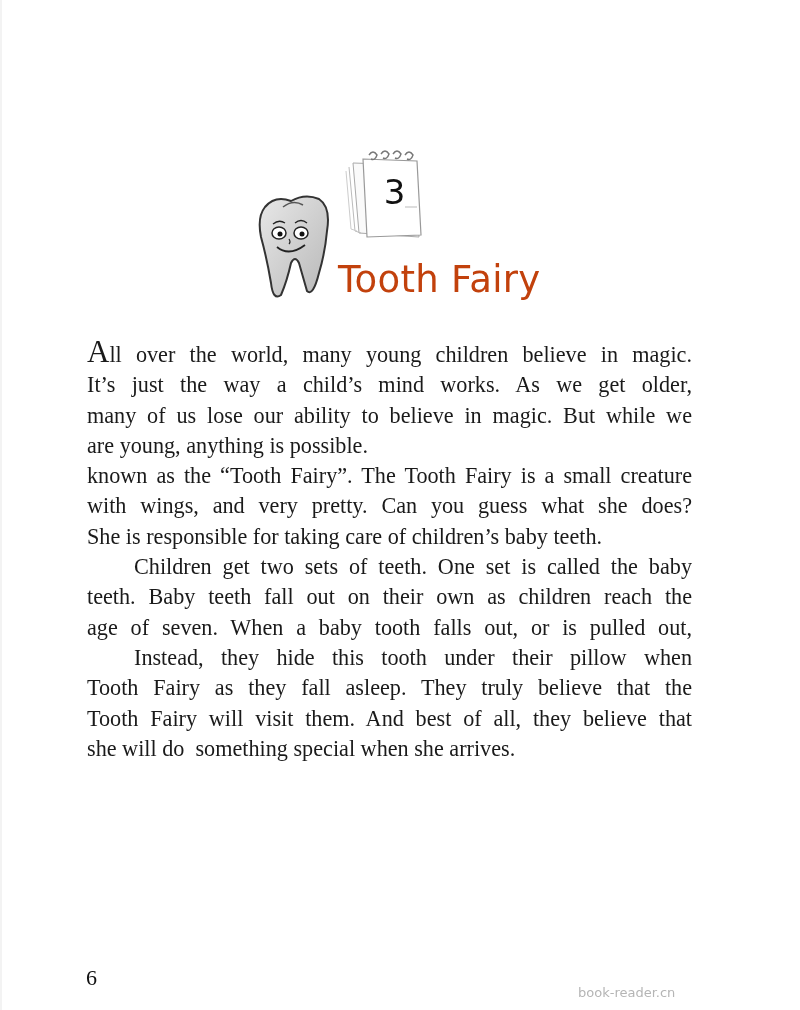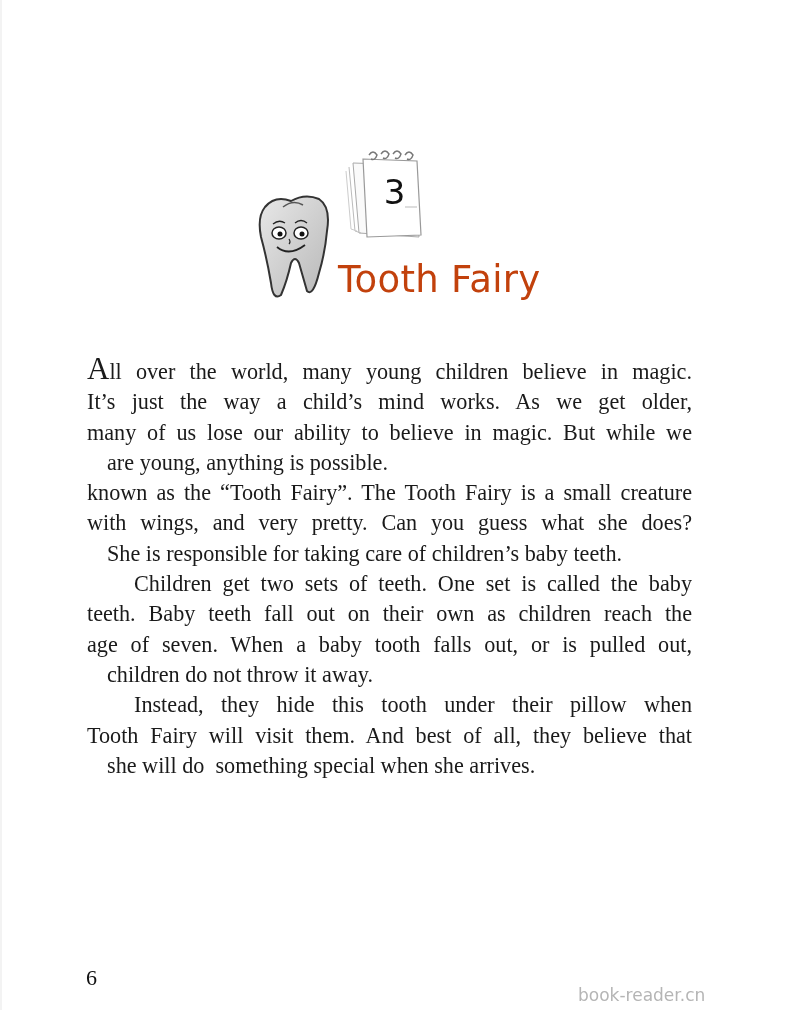--- a/index.html
+++ b/index.html
@@ -2,27 +2,27 @@
 <html><head>
 <meta charset="utf-8">
 <style>
   html, body { margin:0; padding:0; }
   body { width:800px; height:1010px; background:#fff; position:relative; overflow:hidden; font-family:"Liberation Serif", serif; color:#1a1a1a; }
   .page-edge { position:absolute; left:0; top:0; width:2px; height:1010px; background:#f3f3f3; }
   .calendar { position:absolute; left:345px; top:145px; width:82px; height:95px; }
   .chapter-num { position:absolute; left:372px; top:172px; width:45px; text-align:center; font-family:"DejaVu Sans", sans-serif; font-size:34px; color:#111; }
   .tooth { position:absolute; left:255px; top:193px; width:80px; height:110px; }
   .chapter-title { position:absolute; left:338px; top:258px; font-family:"DejaVu Sans", sans-serif; font-size:37px; color:#c2410c; letter-spacing:0.3px; }
-  .body-text { position:absolute; left:87px; top:357px; width:605px; font-size:22.2px; line-height:30.3px; }
+  .body-text { position:absolute; left:87px; top:340px; width:605px; font-size:22.2px; line-height:30.3px; }
   .line { white-space:nowrap; display:block; text-align:justify; text-align-last:justify; }
-  .line.last { text-align-last:left;margin-left:20px; }
+  .line.last { text-align-last:left; }
   .indent { padding-left:47px; }
   .dropcap { font-size:31px; line-height:20px; }
   .page-number { position:absolute; left:86px; top:965px; font-size:22px; color:#111; }
-  .watermark { position:absolute; left:578px; top:985px; font-family:"DejaVu Sans", sans-serif; font-size:17px; color:#b5b5b5; }
+  .watermark { position:absolute; left:578px; top:985px; font-family:"DejaVu Sans", sans-serif; font-size:13px; color:#b5b5b5; }
 </style>
 </head>
 <body>
 
 <div class="page-edge"></div>
 
 <svg class="calendar" viewBox="0 0 82 95">
   <path d="M8 18 L14 88 L74 92 L68 20 Z" fill="#fafafa" stroke="#aaa" stroke-width="1"></path>
   <path d="M4 22 L10 86 L16 88" fill="none" stroke="#bbb" stroke-width="1"></path>
   <path d="M1 26 L6 84 L12 86" fill="none" stroke="#ccc" stroke-width="1"></path>
@@ -67,23 +67,23 @@
   </div>
   <div>
     <span class="line">known as the “Tooth Fairy”. The Tooth Fairy is a small creature</span>
     <span class="line">with wings, and very pretty. Can you guess what she does?</span>
     <span class="line last">She is responsible for taking care of children’s baby teeth.</span>
   </div>
   <div>
     <span class="line indent">Children get two sets of teeth. One set is called the baby</span>
     <span class="line">teeth. Baby teeth fall out on their own as children reach the</span>
     <span class="line">age of seven. When a baby tooth falls out, or is pulled out,</span>
-    <span class="line last">children do not throw it away.</span>
   </div>
   <div>
     <span class="line indent">Instead, they hide this tooth under their pillow when</span>
+    <span class="line">Tooth Fairy as they fall asleep. They truly believe that the</span>
     <span class="line">Tooth Fairy will visit them. And best of all, they believe that</span>
     <span class="line last" style="white-space:pre;">she will do  something special when she arrives.</span>
   </div>
 </div>
 
 <div class="page-number">6</div>
 <div class="watermark">book-reader.cn</div>
 
 </body></html>

